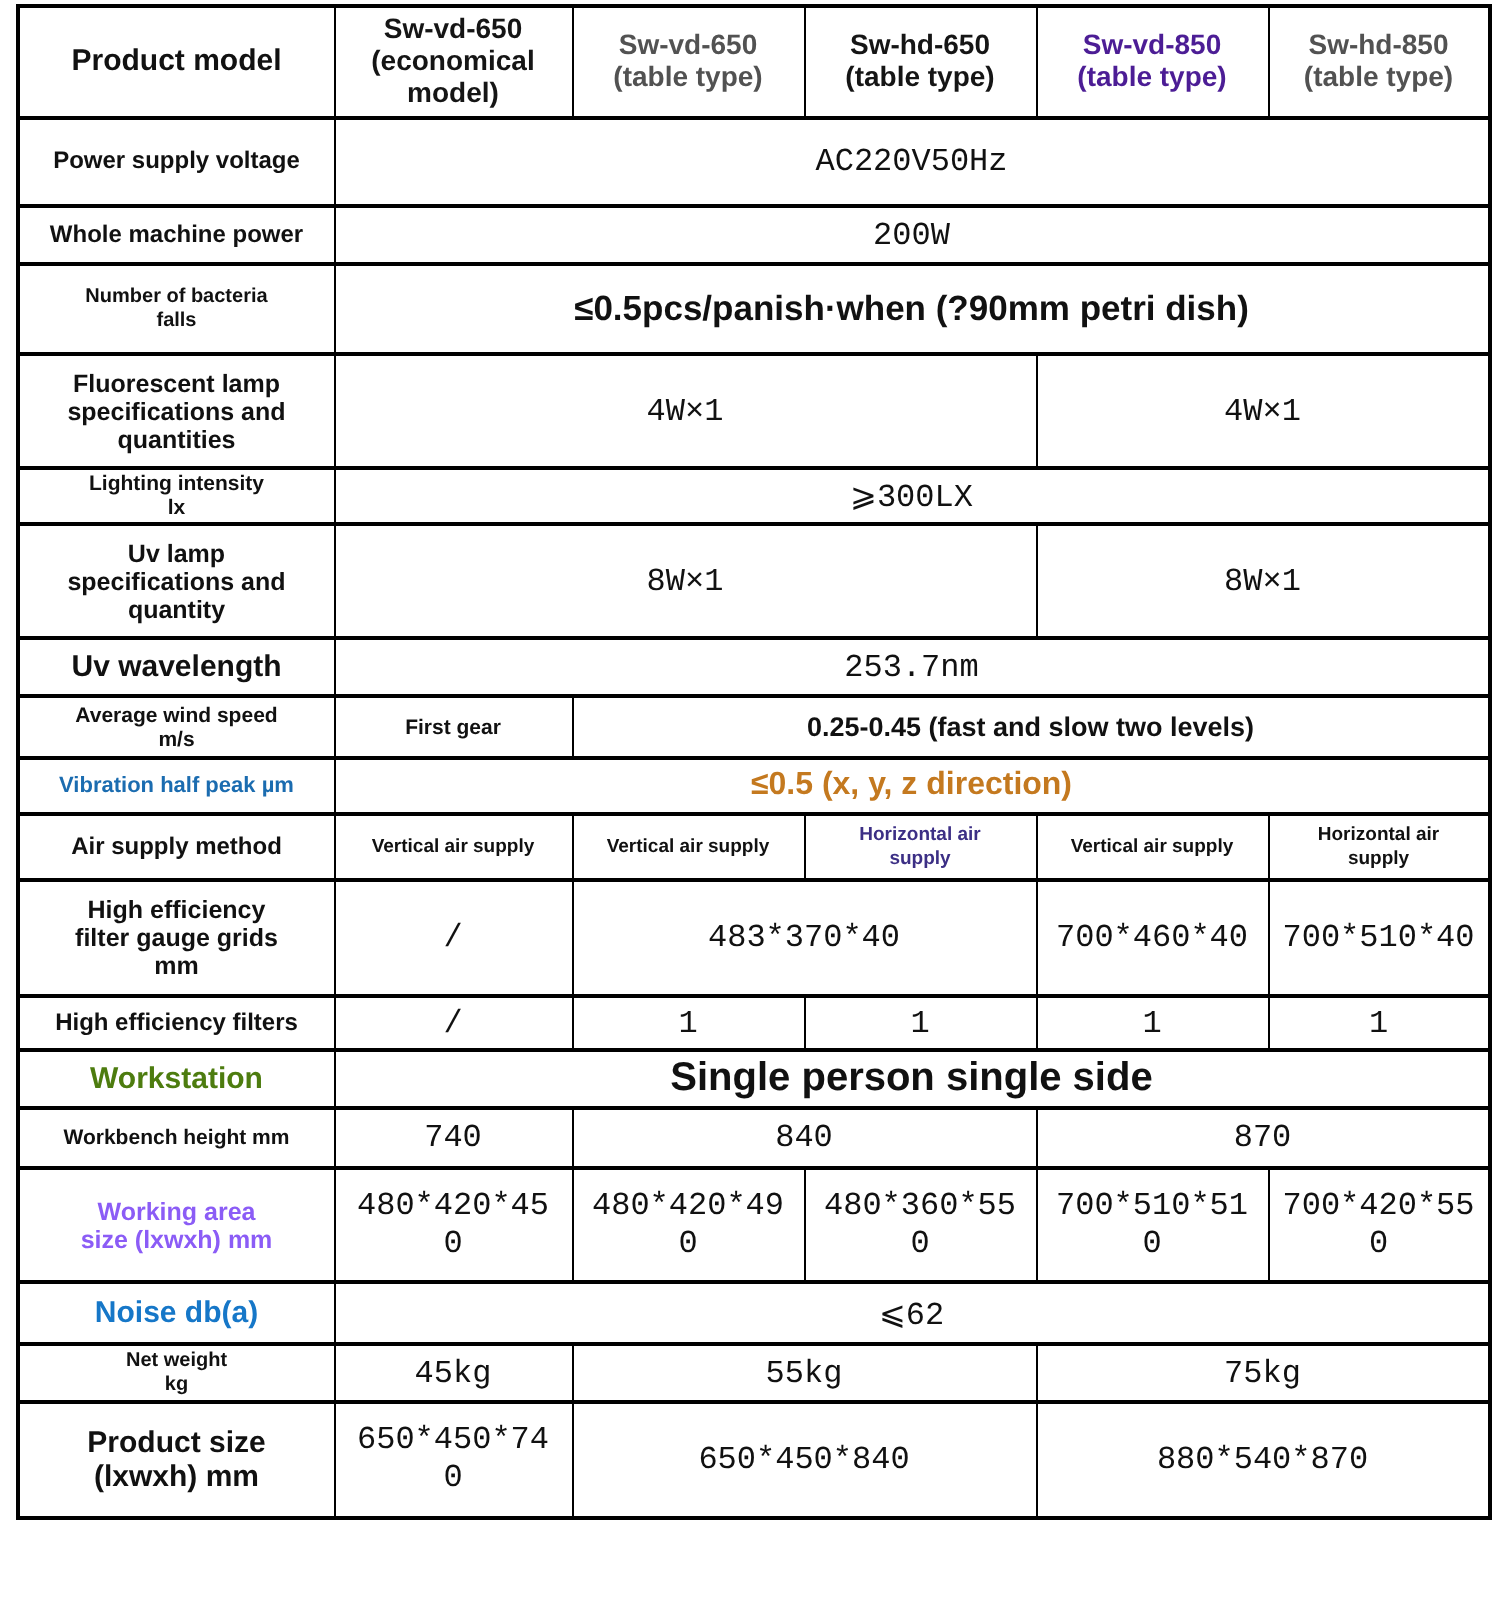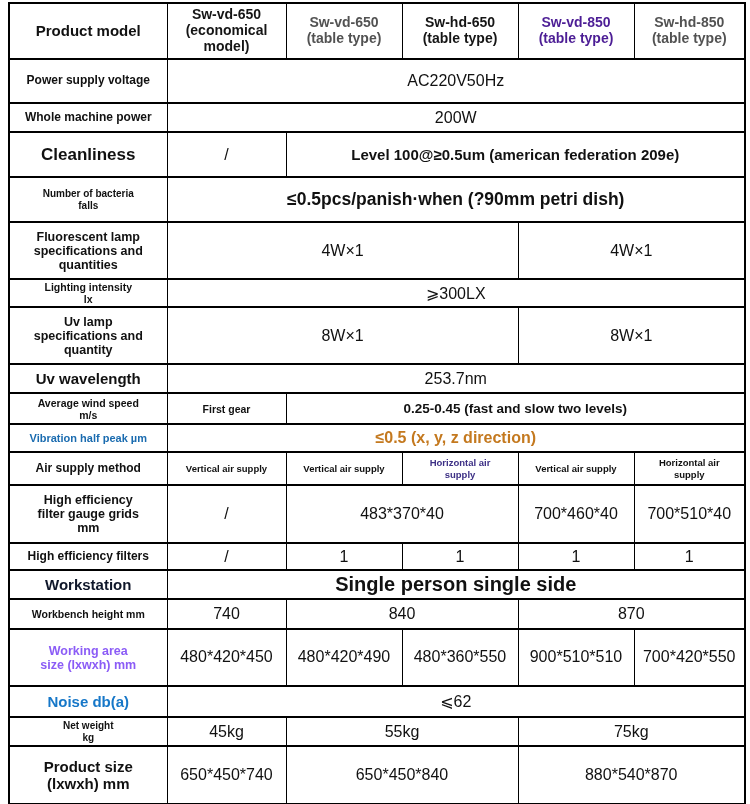--- a/index.html
+++ b/index.html
@@ -25,33 +25,33 @@
   .sz11{font-size:11px;}
   .sz12{font-size:12px;}
   .sz13{font-size:12.5px;line-height:1.12;}
   .sz15{font-size:15px;}
   .sz17{font-size:17px;}
   
   .ch{font-weight:bold;font-size:14px;line-height:1.14;white-space:pre-line;color:#151515;}
   .ch-gray{color:#525252;}
   .ch-orange{color:#4c1d95;}
   
-  .serif{font-family:Liberation Sans, sans-serif;font-weight:normal;font-size:16px;}
+  .serif{font-family:Liberation Mono, monospace;font-weight:normal;font-size:16px;}
   .v-sans15{font-weight:bold;font-size:15px;}
   .v-sans14{font-weight:bold;font-size:13.5px;text-align:center;}
   .v-sans17{font-weight:bold;font-size:17.5px;}
   .v-sans20{font-weight:bold;font-size:20px;}
   .v-first{font-weight:bold;font-size:10.5px;}
   .v-air{font-weight:bold;font-size:9.5px;line-height:1.25;white-space:pre-line;}
   .v-orange{font-weight:bold;font-size:16px;color:#c4791f;}
   
   .c-blue1{color:#1b6cb0;}
   .c-blue2{color:#1677c8;}
   .c-purple{color:#8b5cf6;}
-  .c-graylbl{color:#0f172a;}
+  .c-graylbl{color:#4d7c0f;}
   .c-indigo{color:#3c2f85;}
   
   .brk{display:inline-block;max-width:99px;word-break:break-all;line-height:1.18;}
 </style>
 </head>
 <body>
 
 <table class="spec">
   <colgroup>
     <col style="width:158px">
@@ -81,25 +81,20 @@
   <tr style="height:44px">
     <td class="lbl sz12">Power supply voltage</td>
     <td class="serif" colspan="5">AC220V50Hz</td>
   </tr>
 
   <tr style="height:29px">
     <td class="lbl sz12">Whole machine power</td>
     <td class="serif" colspan="5">200W</td>
   </tr>
 
-  <tr style="height:45px">
-    <td class="lbl sz17">Cleanliness</td>
-    <td class="serif">/</td>
-    <td class="v-sans15" colspan="4">Level 100@≥0.5um (american federation 209e)</td>
-  </tr>
 
   <tr style="height:45px">
     <td class="lbl sz10">Number of bacteria
 falls</td>
     <td class="v-sans17" colspan="5">≤0.5pcs/panish·when (?90mm petri dish)</td>
   </tr>
 
   <tr style="height:57px">
     <td class="lbl sz13">Fluorescent lamp
 specifications and
@@ -180,21 +175,21 @@
     <td class="serif" colspan="2">840</td>
     <td class="serif" colspan="2">870</td>
   </tr>
 
   <tr style="height:57px">
     <td class="lbl sz13 c-purple">Working area
 size (lxwxh) mm</td>
     <td class="serif"><span class="brk">480*420*450</span></td>
     <td class="serif"><span class="brk">480*420*490</span></td>
     <td class="serif"><span class="brk">480*360*550</span></td>
-    <td class="serif"><span class="brk">900*510*510</span></td>
+    <td class="serif"><span class="brk">700*510*510</span></td>
     <td class="serif"><span class="brk">700*420*550</span></td>
   </tr>
 
   <tr style="height:31px">
     <td class="lbl sz15 c-blue2">Noise db(a)</td>
     <td class="serif" colspan="5">⩽62</td>
   </tr>
 
   <tr style="height:29px">
     <td class="lbl sz10">Net weight

